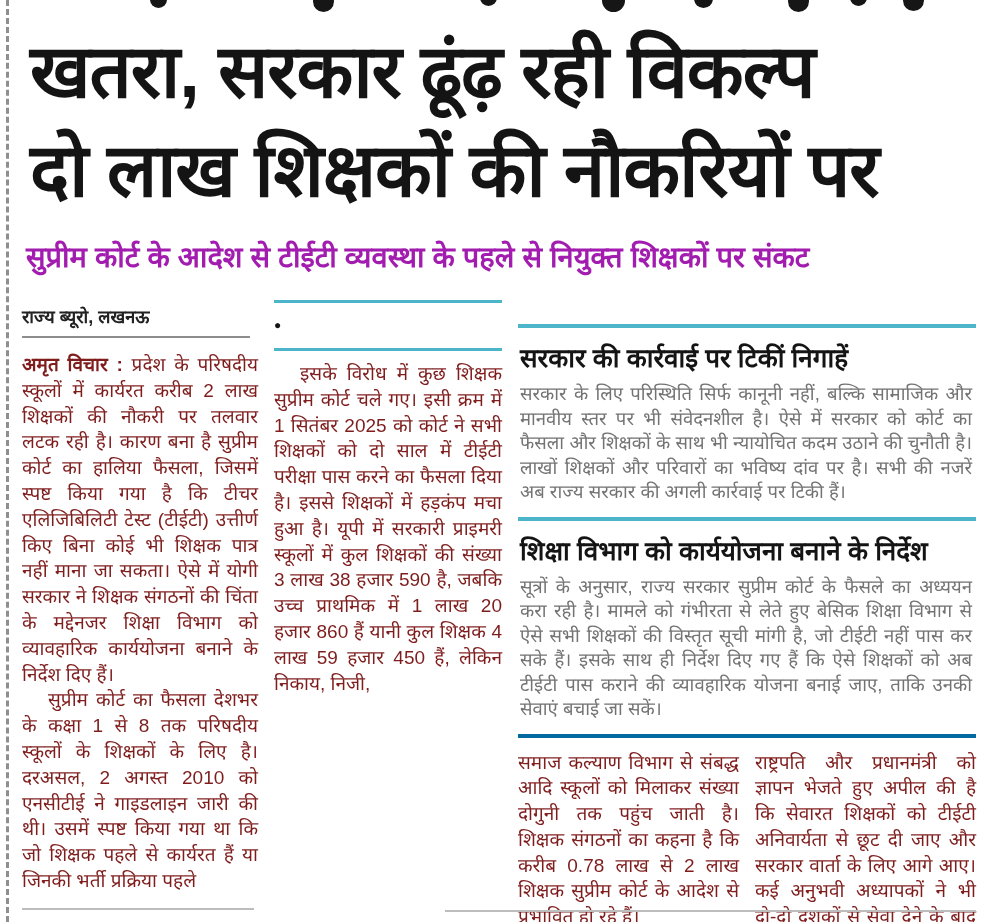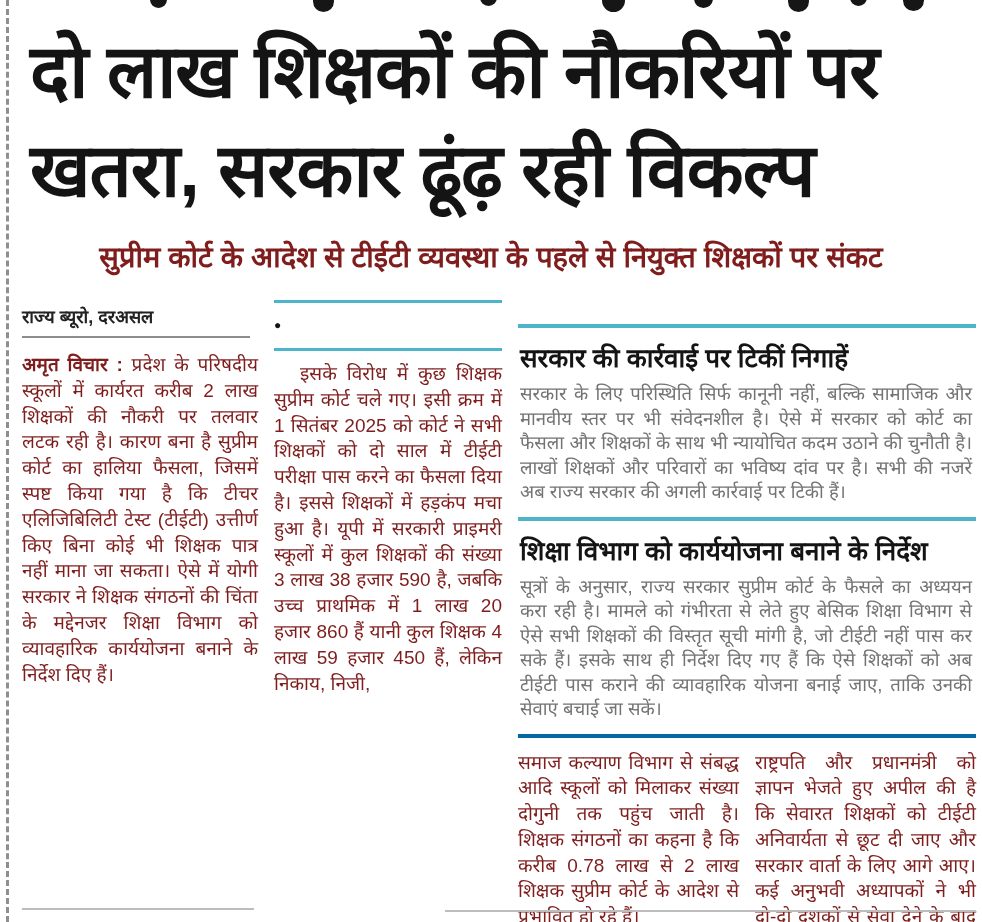--- a/index.html
+++ b/index.html
@@ -33,25 +33,25 @@
   .headline{
     padding:22px 18px 0 30px;
     font-weight:800;
     font-size:74px;
     line-height:99px;
     letter-spacing:-1px;
     color:#141414;
   }
   .subheadline{
     margin-top:16px;
-    text-align:center;
+    text-align:left;
     font-weight:700;
     font-size:29px;
-    color:#7f1d1d;
-    padding:0 12px;
+    color:#a21caf;
+    padding:0 26px;
   }
   .content{
     position:absolute;
     top:300px;left:22px;right:6px;bottom:14px;
     display:flex;gap:16px;
   }
   .bodytext{
     font-size:19px;
     line-height:25.8px;
     text-align:justify;
@@ -104,32 +104,33 @@
 </style>
 </head>
 <body>
 
 <div class="page">
 
   <div class="left-dash"></div>
   <div class="top-fragments"></div>
 
   <div class="headline">
+    <div>खतरा, सरकार ढूंढ़ रही विकल्प</div>
     <div>दो लाख शिक्षकों की नौकरियों पर</div>
-    <div>खतरा, सरकार ढूंढ़ रही विकल्प</div>
   </div>
 
   <div class="subheadline">सुप्रीम कोर्ट के आदेश से टीईटी व्यवस्था के पहले से नियुक्त शिक्षकों पर संकट</div>
 
   <div class="content">
 
     <div class="col1">
-      <div class="byline">राज्य ब्यूरो, दरअसल</div>
+      <div class="byline">राज्य ब्यूरो, लखनऊ</div>
       <div class="byline-rule"></div>
       <div class="bodytext"><b>अमृत विचार :</b><span> प्रदेश के परिषदीय स्कूलों में कार्यरत करीब 2 लाख शिक्षकों की नौकरी पर तलवार लटक रही है। कारण बना है सुप्रीम कोर्ट का हालिया फैसला, जिसमें स्पष्ट किया गया है कि टीचर एलिजिबिलिटी टेस्ट (टीईटी) उत्तीर्ण किए बिना कोई भी शिक्षक पात्र नहीं माना जा सकता। ऐसे में योगी सरकार ने शिक्षक संगठनों की चिंता के मद्देनजर शिक्षा विभाग को व्यावहारिक कार्ययोजना बनाने के निर्देश दिए हैं।</span></div>
+      <div class="bodytext indent">सुप्रीम कोर्ट का फैसला देशभर के कक्षा 1 से 8 तक परिषदीय स्कूलों के शिक्षकों के लिए है। दरअसल, 2 अगस्त 2010 को एनसीटीई ने गाइडलाइन जारी की थी। उसमें स्पष्ट किया गया था कि जो शिक्षक पहले से कार्यरत हैं या जिनकी भर्ती प्रक्रिया पहले</div>
     </div>
 
     <div class="col2">
       <div class="accent-rule"></div>
       <div class="highlight-head">
         <span class="bullet">●</span>
       </div>
       <div class="accent-rule"></div>
       <div class="bodytext indent">इसके विरोध में कुछ शिक्षक सुप्रीम कोर्ट चले गए। इसी क्रम में 1 सितंबर 2025 को कोर्ट ने सभी शिक्षकों को दो साल में टीईटी परीक्षा पास करने का फैसला दिया है। इससे शिक्षकों में हड़कंप मचा हुआ है। यूपी में सरकारी प्राइमरी स्कूलों में कुल शिक्षकों की संख्या 3 लाख 38 हजार 590 है, जबकि उच्च प्राथमिक में 1 लाख 20 हजार 860 हैं यानी कुल शिक्षक 4 लाख 59 हजार 450 हैं, लेकिन निकाय, निजी,</div>
     </div>

